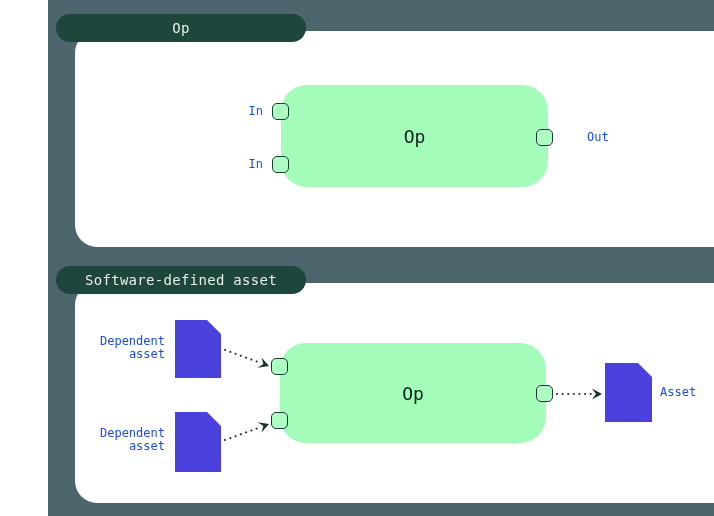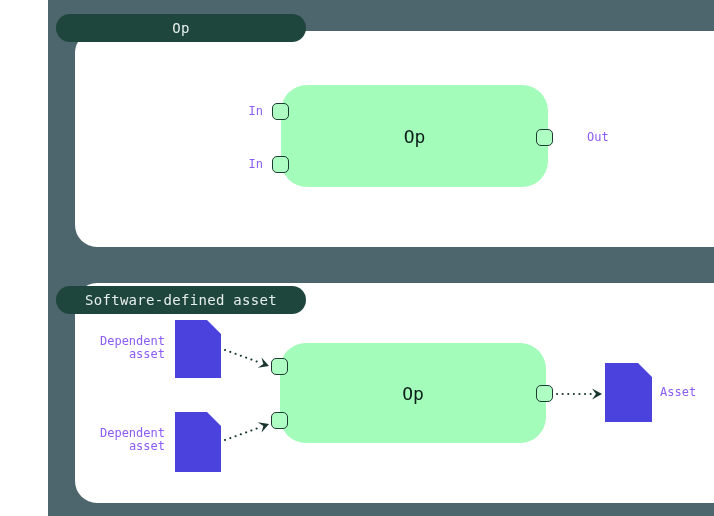--- a/index.html
+++ b/index.html
@@ -24,21 +24,21 @@
     justify-content: center;
     z-index: 3;
   }
   .pill span {
     color: #e7efec;
     font-size: 14px;
     letter-spacing: 0.3px;
     white-space: nowrap;
   }
   .pill-op  { top: 14px; }
-  .pill-sda { top: 286px; text-align: right; }
+  .pill-sda { top: 266px; text-align: right; }
   .card {
     position: absolute;
     left: 27px;
     width: 674px;
     background: #ffffff;
     border-radius: 22px;
     z-index: 1;
   }
   .card-op  { top: 31px;  height: 216px; }
   .card-sda { top: 283px; height: 220px; }
@@ -61,21 +61,21 @@
     height: 15px;
     background: #aefdc3;
     border: 1.5px solid #1c3b33;
     border-radius: 5px;
     z-index: 2;
   }
   .io-label {
     position: absolute;
     font-size: 12px;
     line-height: 13px;
-    color: #8b5cf6;
+    color: #1d4ed8;
     white-space: pre-line;
   }
   .doc {
     position: absolute;
     background: #4b42dd;
     clip-path: polygon(0 0, calc(100% - 14px) 0, 100% 14px, 100% 100%, 0 100%);
   }
   .arrows {
     position: absolute;
     left: 0; top: 0;

